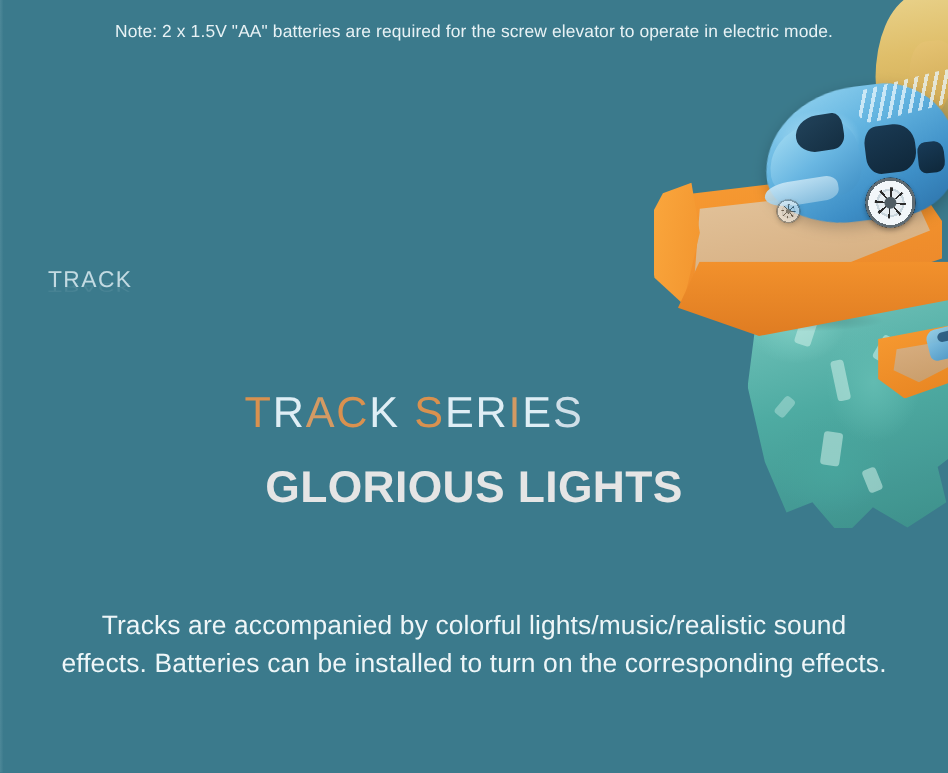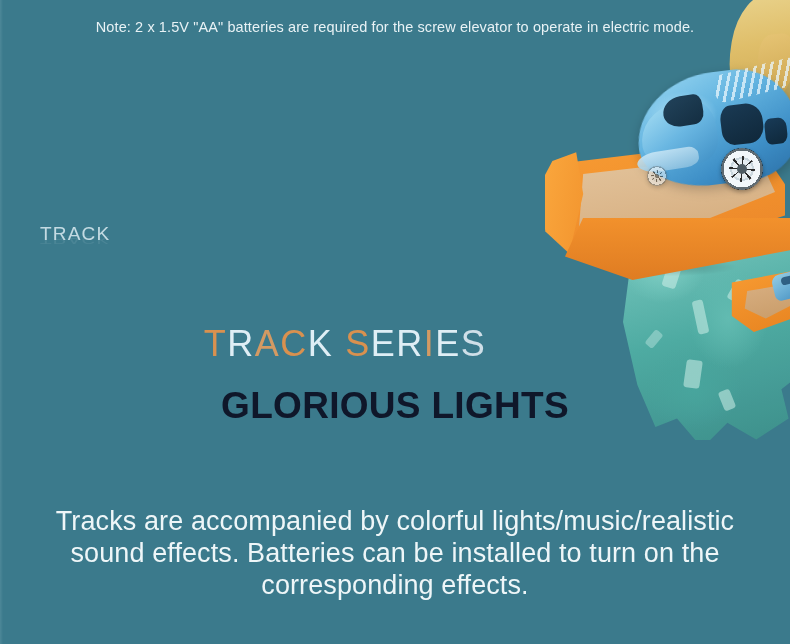--- a/index.html
+++ b/index.html
@@ -86,21 +86,21 @@
   }
   .title .l2 { display:block; }
 
   
   .desc {
     position:absolute;
     top:505px; left:50px; width:690px;
     text-align:center;
     color:#eef6f8;
     font-weight:300;
-    font-size:27px;
+    font-size:22px;
     line-height:32px;
     letter-spacing:.1px;
   }
 
   
   .product {
     position:absolute;
     right:0; top:0;
     width:245px; height:440px;
     overflow:hidden;
@@ -283,21 +283,21 @@
 
   <div class="note">Note: 2 x 1.5V "AA" batteries are required for the screw elevator to operate in electric mode.</div>
 
   <div class="watermark">TRACK</div>
   <div class="watermark-reflection">TRACK</div>
 
   <div class="series">
     <span class="ch" style="color: rgb(217, 145, 79);">T</span><span class="ch" style="color: rgb(223, 238, 245);">R</span><span class="ch" style="color: rgb(212, 154, 99);">A</span><span class="ch" style="color: rgb(217, 145, 79);">C</span><span class="ch" style="color: rgb(223, 238, 245);">K</span><span class="sp"></span><span class="ch" style="color: rgb(217, 145, 79);">S</span><span class="ch" style="color: rgb(223, 238, 245);">E</span><span class="ch" style="color: rgb(223, 238, 245);">R</span><span class="ch" style="color: rgb(212, 154, 99);">I</span><span class="ch" style="color: rgb(223, 238, 245);">E</span><span class="ch" style="color: rgb(207, 223, 232);">S</span>
   </div>
 
-  <div class="title" style="color: #0f172a;">
+  <div class="title" style="color: #e5e5e5;">
     <span class="l2">GLORIOUS LIGHTS</span>
   </div>
 
   <div class="desc">Tracks are accompanied by colorful lights/music/realistic sound effects. Batteries can be installed to turn on the corresponding effects.</div>
 
   <div class="product">
     <div class="prod-layer rock"></div>
     <div class="prod-layer rock-chip rc1"></div>
     <div class="prod-layer rock-chip rc2"></div>
     <div class="prod-layer rock-chip rc3"></div>

